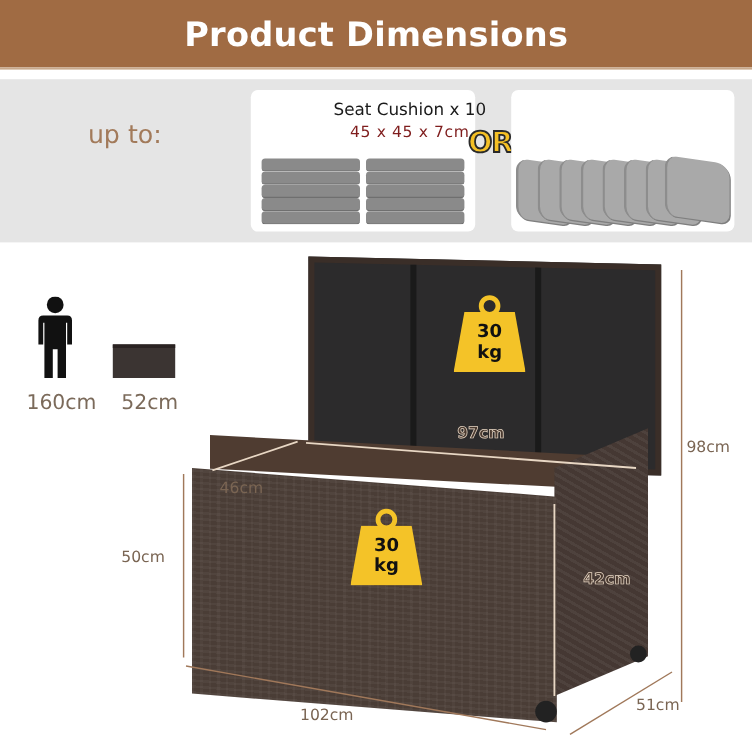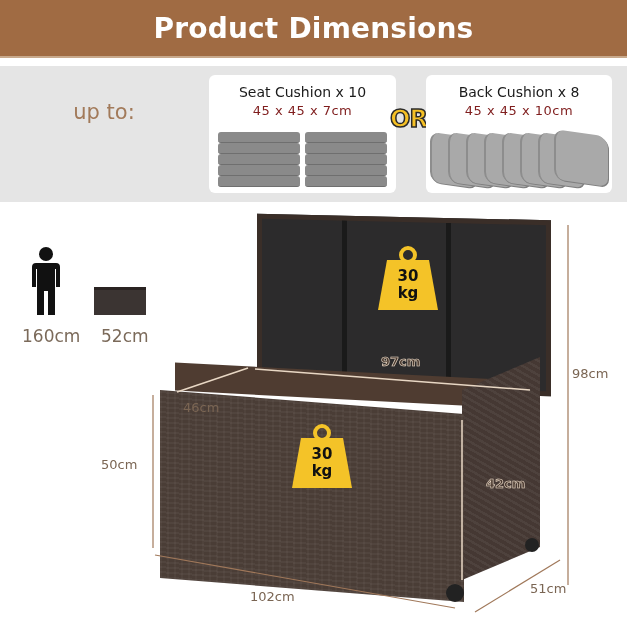--- a/index.html
+++ b/index.html
@@ -16,21 +16,21 @@
   .cushion-band {
     position: absolute; left: 0; top: 66px; width: 627px; height: 136px; background: #e5e5e5;
   }
   .accom {
     position: absolute; left: 14px; top: 97px; width: 180px; text-align: center;
     color: #a27a5a; font-size: 21px; line-height: 30px;
   }
   .card {
     position: absolute; top: 75px; height: 118px; background: #fff; border-radius: 6px;
   }
-  .card.seat { left: 209px; width: 187px; }
+  .card.seat { left: 209px; width: 187px; padding-left: 39px; }
   .card.back { left: 426px; width: 186px; }
   .card .c-title { position: absolute; top: 9px; width: 100%; text-align: center; font-size: 14px; color: #1a1a1a; }
   .card .c-dim { position: absolute; top: 28px; width: 100%; text-align: center; font-size: 13px; color: #7f1d1d; letter-spacing: 0.5px; }
 
   .or-badge {
     position: absolute; left: 390px; top: 105px; font-size: 24px; font-weight: bold;
     color: #f5c025; -webkit-text-stroke: 1.5px #2a2a2a; letter-spacing: -1px;
   }
 
   .stack { position: absolute; }
@@ -115,22 +115,20 @@
     <div class="pad" style="top:11px"></div>
     <div class="pad" style="top:22px"></div>
     <div class="pad" style="top:33px"></div>
     <div class="pad" style="top:44px"></div>
   </div>
 </div>
 
 <div class="or-badge">OR</div>
 
 <div class="card back">
-  <div class="c-title">Back Cushion x 8</div>
-  <div class="c-dim">45 x 45 x 10cm</div>
   <div>
     <div class="pillow" style="left:4px; top:60px;"></div>
     <div class="pillow" style="left:22px; top:60px;"></div>
     <div class="pillow" style="left:40px; top:60px;"></div>
     <div class="pillow" style="left:58px; top:60px;"></div>
     <div class="pillow" style="left:76px; top:60px;"></div>
     <div class="pillow" style="left:94px; top:60px;"></div>
     <div class="pillow" style="left:112px; top:60px;"></div>
     <div class="pillow" style="left:128px; top:58px; width:54px;"></div>
   </div>

